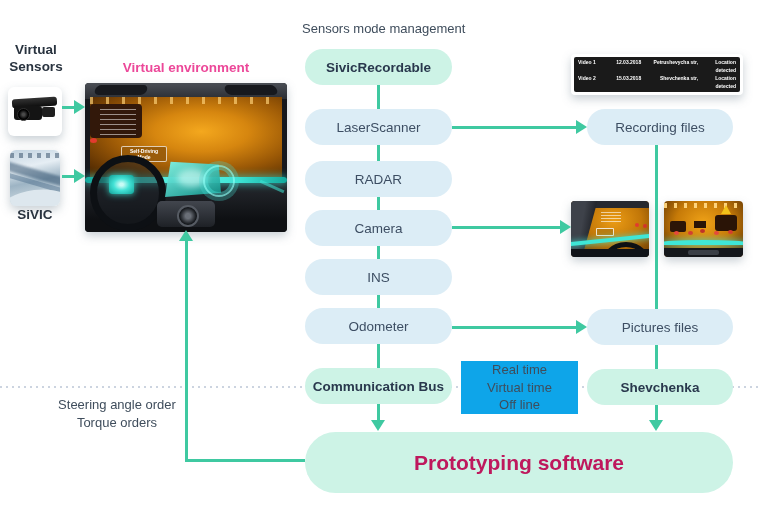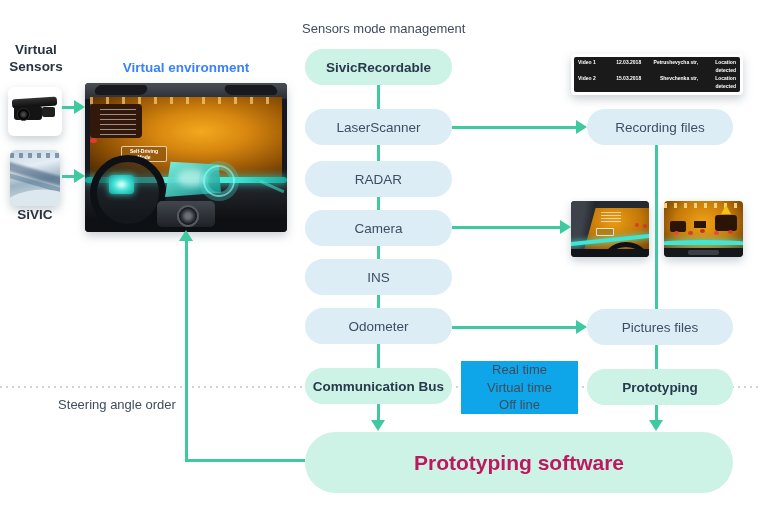--- a/index.html
+++ b/index.html
@@ -36,21 +36,21 @@
   .c7{left:377px;top:404px;height:17px}
   .r1{left:655px;top:145px;height:164px}.r2{left:655px;top:345px;height:24px}
   .r3{left:655px;top:405px;height:16px}
   .hl1{left:452px;top:126px;width:124px}.hl2{left:452px;top:226px;width:108px}
   .hl3{left:452px;top:326px;width:124px}
   .sa1{left:62px;top:106px;width:12px}.sa2{left:62px;top:175px;width:12px}
   .fv{left:185px;top:241px;height:221px}.fh{left:185px;top:459px;width:120px}
   
   .lbl{position:absolute;z-index:3;color:#3f4d5c;}
   .vs-label{left:4px;top:41px;width:64px;text-align:center;font-weight:700;font-size:13.5px;line-height:17px;color:#29333f;}
-  .venv-title{left:85px;top:60px;width:202px;text-align:center;font-weight:700;font-size:13.5px;color:#3b82f6;}
+  .venv-title{left:85px;top:60px;width:202px;text-align:center;font-weight:700;font-size:13.5px;color:#ec4899;}
   .sivic-label{left:10px;top:207px;width:50px;text-align:center;font-weight:700;font-size:13.5px;color:#29333f;}
   .smm-header{left:302px;top:21px;font-size:13px;}
   .feedback-text{left:37px;top:396px;width:160px;text-align:center;font-size:13px;line-height:17.5px;}
   .mode-text{left:461px;top:361px;width:117px;text-align:center;font-size:13px;line-height:17.5px;background:#0ea5e9;z-index:2;}
   
   .card{position:absolute;border-radius:6px;box-shadow:0 4px 10px rgba(100,120,135,.35);overflow:hidden;z-index:2;}
   .card>div{position:absolute;}
   .cam-card{left:8px;top:87px;width:54px;height:49px;background:#fff;}
   .cam-bar{left:4px;top:11px;width:45px;height:9px;background:linear-gradient(#333,#0c0c0c);border-radius:3px;transform:rotate(-4deg);}
   .cam-body{left:6px;top:19px;width:28px;height:14px;background:#141414;border-radius:3px;}
@@ -217,21 +217,21 @@
         <span>13.03.2018</span>
         <span>Petrushevycha str</span>
         <span>Location detected,</span>
       </div>
 
     </div>
   </div>
 
   <div class="pill rpill p-rec">Recording files</div>
   <div class="pill rpill p-pic">Pictures files</div>
-  <div class="pill em rpill p-conv">Prototyping</div>
+  <div class="pill em rpill p-conv">Shevchenka</div>
 
   <div class="card thumb-left">
     <div class="tl-roof"></div>
     <div class="tl-pillar"></div>
     <div class="tl-hud"></div>
     <div class="tl-badge"></div>
     <div class="tl-lights"></div>
     <div class="tl-strip"></div>
     <div class="tl-wheel"></div>
     <div class="tl-bottom"></div>
@@ -260,20 +260,21 @@
   <div class="ah ah-down" style="left:649px;top:420px;"></div>
 
   <div class="proto">Prototyping software</div>
 
   <div class="line hline fh"></div>
   <div class="line vline fv"></div>
   <div class="ah ah-up" style="left:179px;top:230px;"></div>
 
   <div class="lbl feedback-text">
     <div>Steering angle order</div>
+    <div>Torque orders</div>
   </div>
   <div class="lbl mode-text">
     <div>Real time</div>
     <div>Virtual time</div>
     <div>Off line</div>
   </div>
 
 </div>
 
 </body></html>

